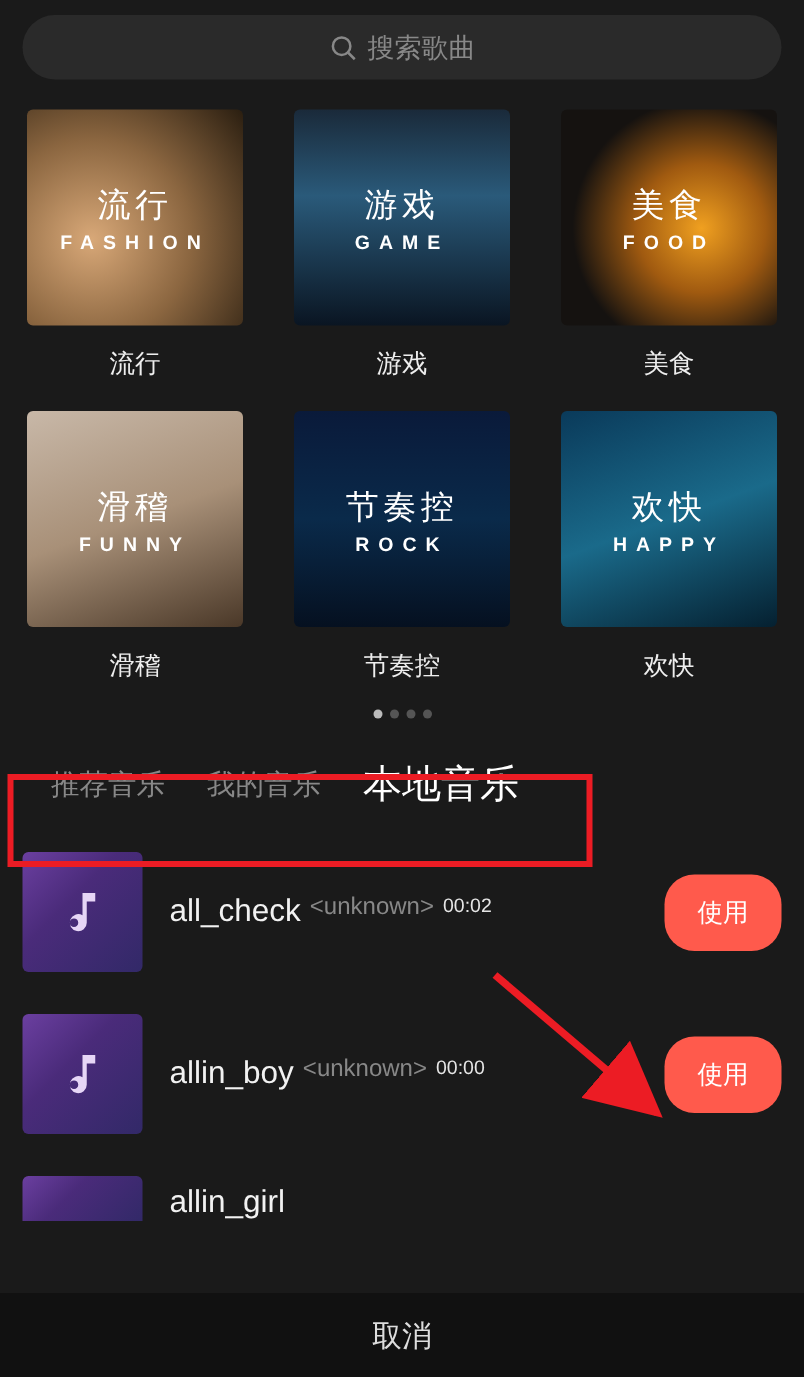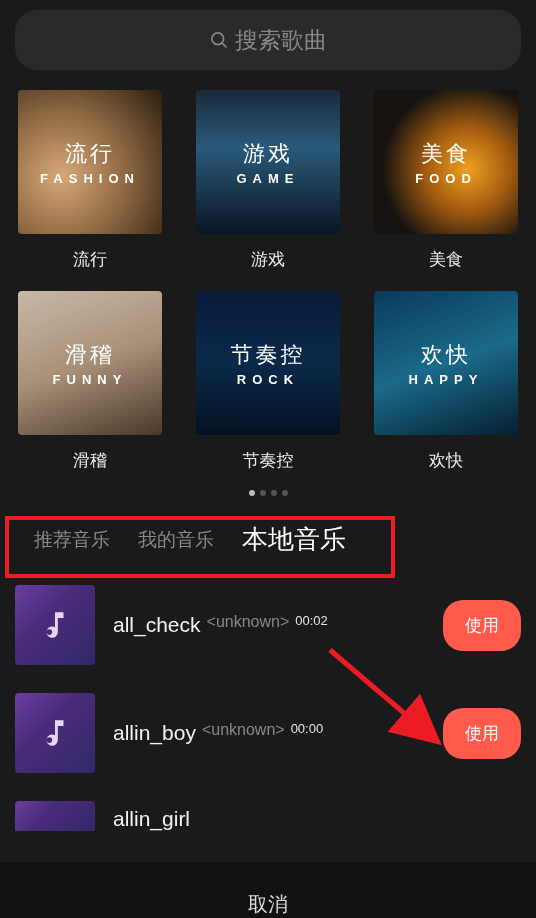--- a/index.html
+++ b/index.html
@@ -1,17 +1,17 @@
 <!DOCTYPE html>
 <html><head>
 <meta charset="utf-8">
 <style>
   *{margin:0;padding:0;box-sizing:border-box;font-family:-apple-system,BlinkMacSystemFont,"Segoe UI",sans-serif}
   body{background:#1a1a1a;color:#fff;width:536px;height:918px;overflow:hidden;position:relative}
-  .search-bar{margin:10px 15px 20px;background:#2a2a2a;border-radius:22px;height:60px;display:flex;align-items:center;justify-content:center;color:#888;font-size:23px}
+  .search-bar{margin:10px 15px 20px;background:#2a2a2a;border-radius:22px;height:43px;display:flex;align-items:center;justify-content:center;color:#888;font-size:18px}
   .search-bar svg{margin-right:6px;flex-shrink:0}
   .cat-grid{display:grid;grid-template-columns:repeat(3,1fr);gap:20px 28px;padding:0 15px}
   .cat-item{display:flex;flex-direction:column;align-items:center;gap:14px}
   .cat-thumb{width:144px;height:144px;border-radius:4px;position:relative;display:flex;flex-direction:column;align-items:center;justify-content:center;text-align:center;overflow:hidden}
   .cat-thumb .ch{font-size:22px;font-weight:500;letter-spacing:3px;color:#fff;margin-bottom:2px}
   .cat-thumb .en{font-size:13px;font-weight:600;letter-spacing:6px;color:#fff}
   .cat-label{font-size:17px;color:#eee}
   .dots{display:flex;justify-content:center;gap:5px;margin:18px 0 12px}
   .dot{width:6px;height:6px;border-radius:50%;background:#555}
   .dot.active{background:#bbb}
@@ -22,21 +22,21 @@
   .list{padding:0 15px}
   .row{display:flex;align-items:center;padding:14px 0;gap:18px}
   .art{width:80px;height:80px;border-radius:4px;background:linear-gradient(135deg,#6b3fa0 0%,#4a2b7a 40%,#322968 100%);display:flex;align-items:center;justify-content:center;flex-shrink:0}
   .meta{flex:1;display:flex;flex-direction:row;gap:6px}
   .title{font-size:21px;color:#f2f2f2}
   .sub{font-size:16px;color:#888}
   .dur{font-size:13px;color:#e5e5e5}
   .use-btn{background:#ff5a4c;color:#fff;border:none;border-radius:20px;padding:14px 22px;font-size:17px;flex-shrink:0}
   .row.partial .art{height:30px;border-radius:4px 4px 0 0}
   .row.partial{align-items:flex-end;padding-bottom:0}
-  .footer{position:absolute;left:0;right:0;bottom:0;height:56px;background:#111;display:flex;align-items:flex-end;justify-content:center;font-size:20px;color:#ddd}
+  .footer{position:absolute;left:0;right:0;bottom:0;height:56px;background:#111;display:flex;align-items:center;justify-content:center;font-size:20px;color:#ddd}
   .arrow{position:absolute;pointer-events:none}
   
   .bg1{background:radial-gradient(circle at 30% 60%,#d8a878 0%,#8b6640 50%,#2a1e10 100%)}
   .bg2{background:linear-gradient(180deg,#1a2a3a 0%,#2a5a7a 40%,#0a1522 100%)}
   .bg3{background:radial-gradient(circle at 65% 55%,#f0a020 0%,#a05a10 35%,#151210 70%)}
   .bg4{background:linear-gradient(160deg,#c8b8a8 0%,#a89078 50%,#4a3828 100%)}
   .bg5{background:linear-gradient(180deg,#0a1a3a 0%,#0a2a4a 50%,#051020 100%)}
   .bg6{background:linear-gradient(160deg,#0a3a5a 0%,#1a6a8a 50%,#052030 100%)}
 </style>
 </head>

